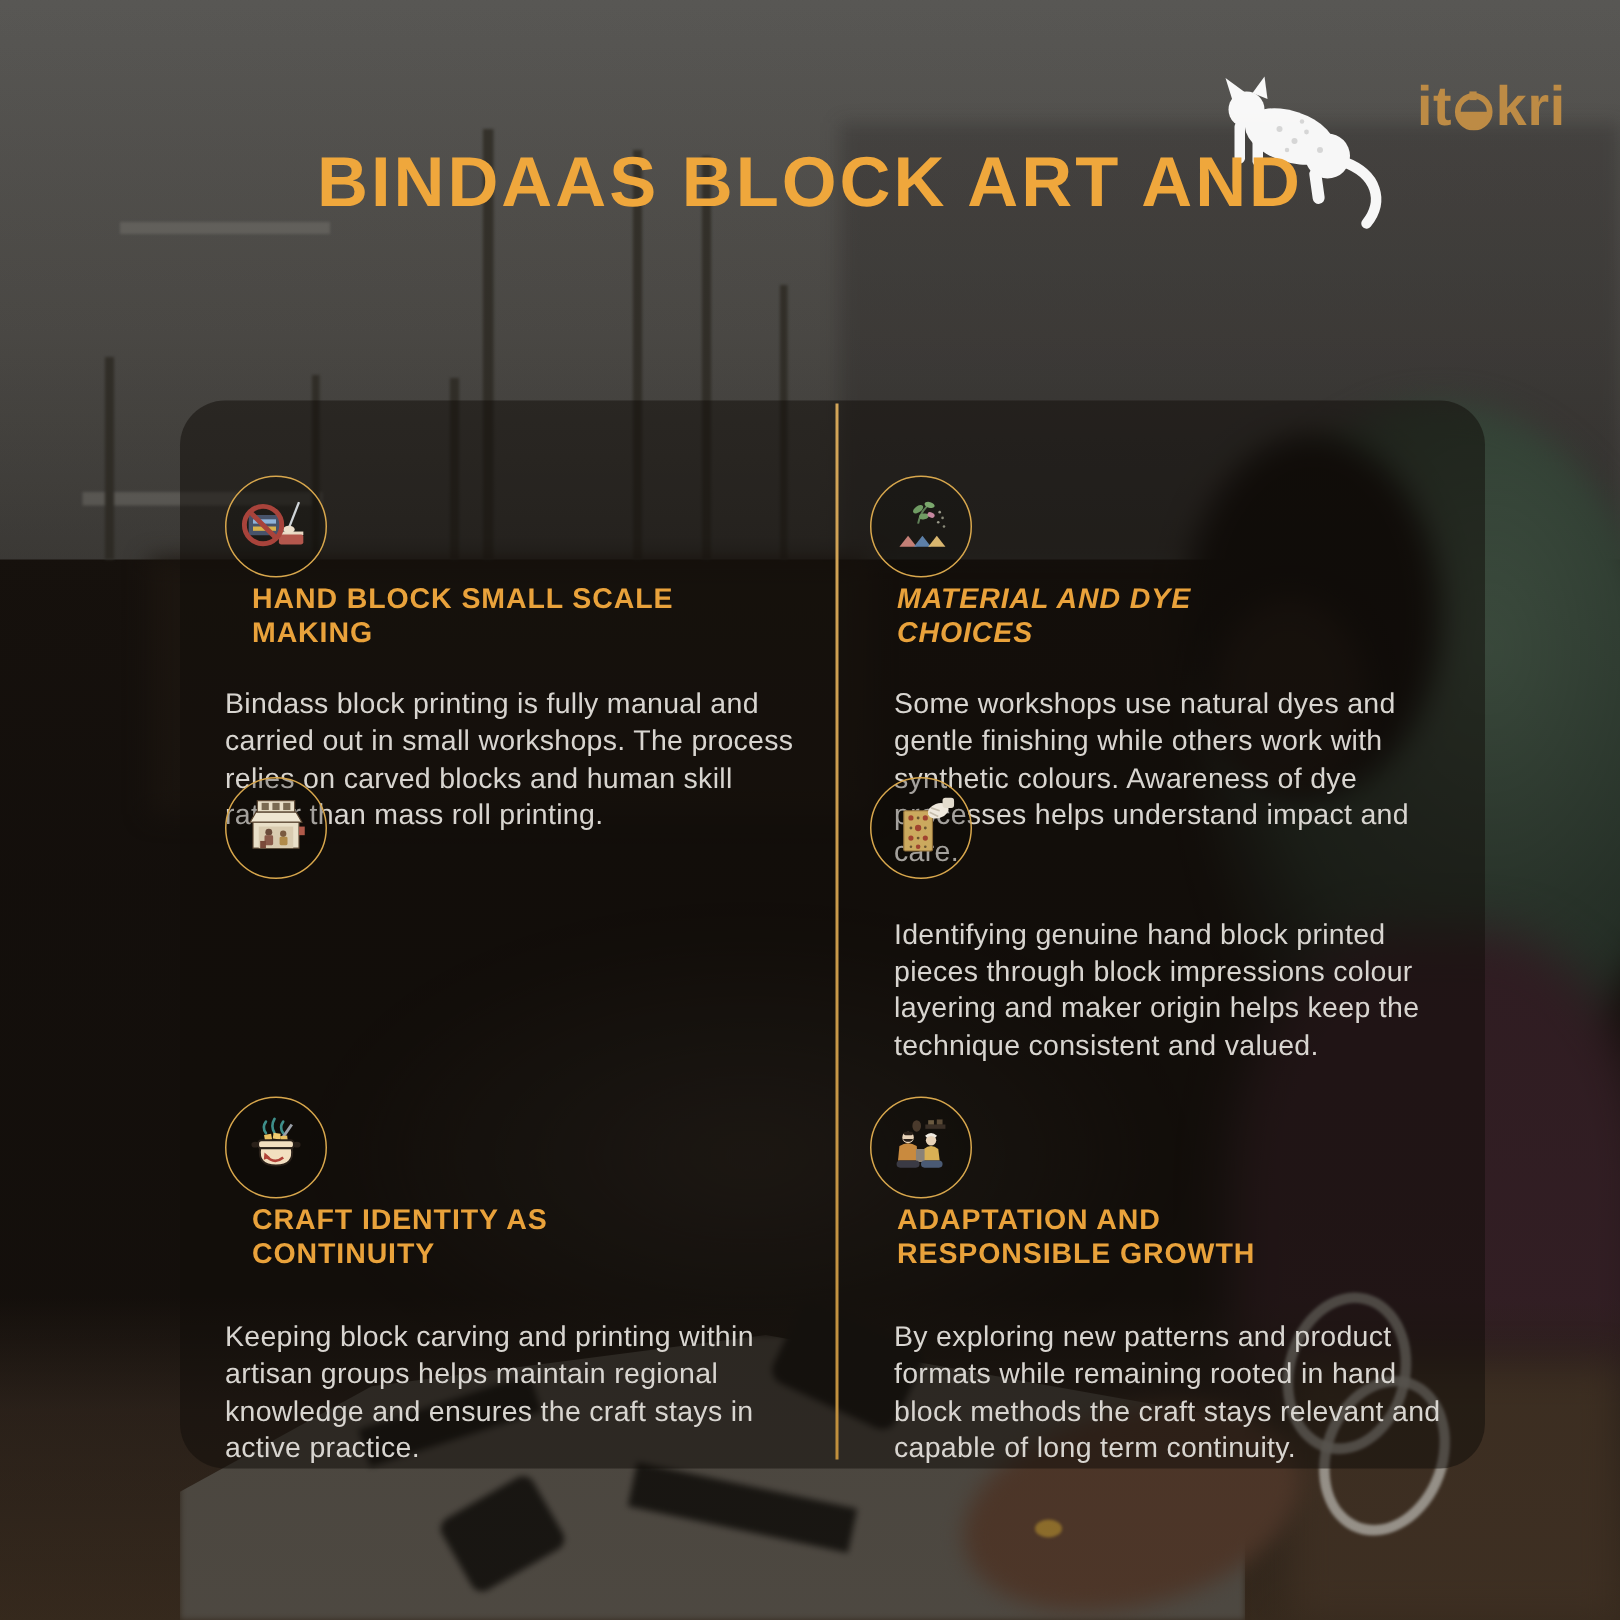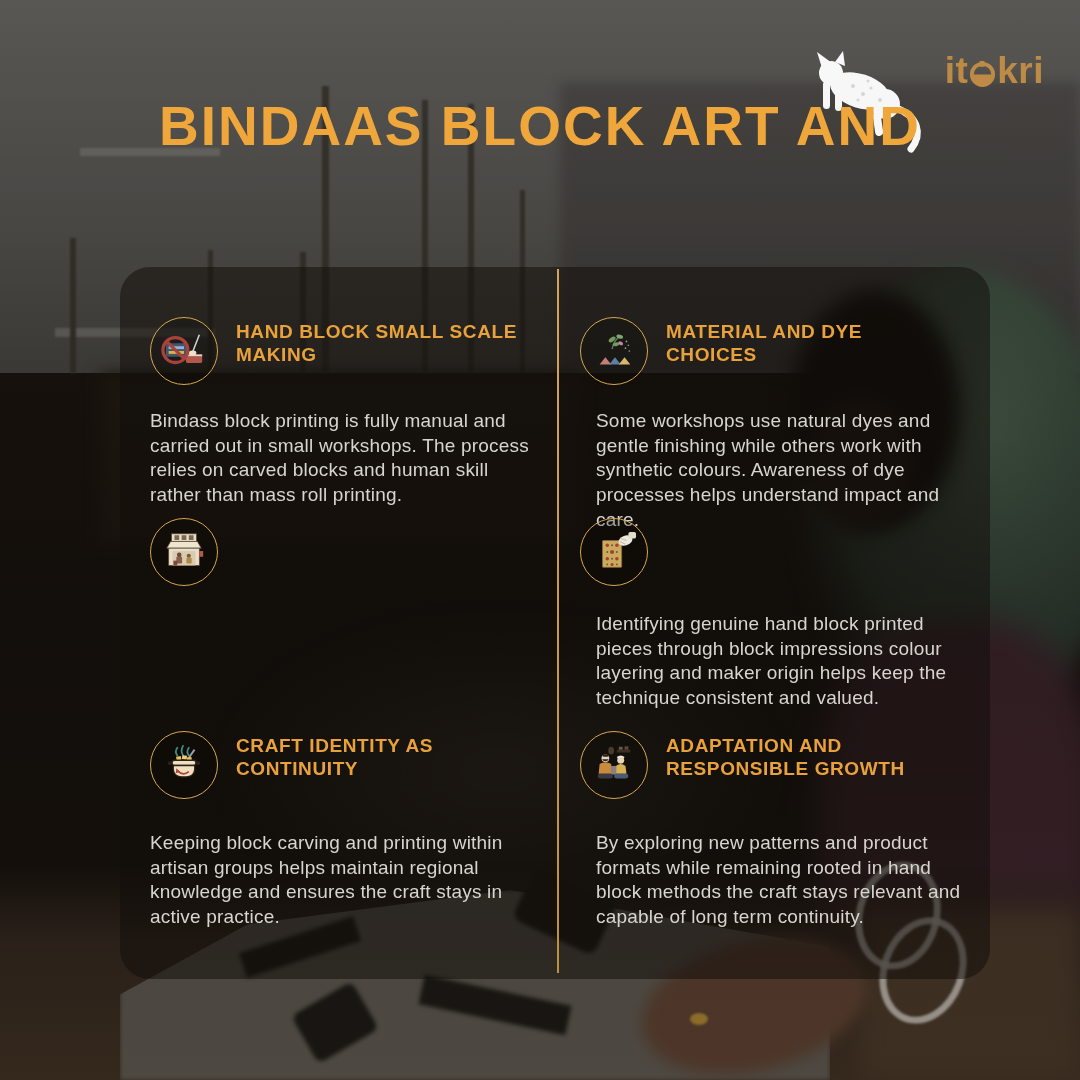--- a/index.html
+++ b/index.html
@@ -46,41 +46,41 @@
   .b2{bottom:55px;right:115px;transform:rotate(20deg);}
   .gold-ring{bottom:55px;left:690px;width:18px;height:12px;border-radius:50%;background:#c79a3c;filter:blur(1px);}
   .vignette{inset:0;background:linear-gradient(180deg,rgba(10,8,6,.06) 0%,rgba(10,8,6,.22) 30%,rgba(8,6,5,.38) 55%,rgba(8,6,5,.30) 100%);}
 
   
   .logo{position:absolute;top:50px;right:36px;display:flex;align-items:center;
         color:#bd8b45;font-size:37px;font-weight:bold;letter-spacing:.5px;}
   .logo svg{margin:4px 1px 0 1px;display:block;}
   .mascot{position:absolute;top:48px;left:808px;width:130px;height:110px;}
   .title{position:absolute;top:94px;left:0;width:1080px;text-align:center;
-         color:#efa73c;font-size:55px;font-weight:bold;letter-spacing:2px;line-height:1.17;}
+         color:#efa73c;font-size:47px;font-weight:bold;letter-spacing:2px;line-height:1.17;}
 
   
   .card{position:absolute;left:120px;top:267px;width:870px;height:712px;
         border-radius:30px;background:rgba(18,14,10,.52);}
   .divider{position:absolute;left:437px;top:2px;width:2px;height:704px;
            background:linear-gradient(180deg,#d3a558 0%,#c08f3c 100%);}
 
   .sec{position:absolute;width:400px;}
   .sec-l{left:30px;}
   .sec-r{left:460px;}
   .row1{top:50px;}
   .row2{top:251px;}
   .row3{top:464px;}
-  .sec-head{display:flex;align-items:flex-start;}
+  .sec-head{display:flex;align-items:flex-start;flex-direction:column;}
   .icon-circle{flex:0 0 auto;width:66px;height:66px;border:1.6px solid #d8a74d;border-radius:50%;
                background:rgba(8,6,4,.25);display:flex;align-items:center;justify-content:center;}
   .icon-circle svg{display:block;}
   .sec h3{margin:3px 0 0 18px;color:#e9a23b;font-size:19px;font-weight:bold;
           letter-spacing:.6px;line-height:1.22;}
-  .hw300{max-width:300px;} .hw235{max-width:235px;} .hw245{max-width:245px;} .hw280{max-width:280px;}
+  .hw300{max-width:300px;} .hw235{max-width:235px;font-style:italic;} .hw245{max-width:245px;} .hw280{max-width:280px;}
   .sec p{margin:0;color:#d8d5d0;font-size:19px;line-height:1.3;letter-spacing:.2px;}
   .row1 p{margin-top:24px;} .row2 p{margin-top:26px;} .row3 p{margin-top:32px;}
   .sec-l p{max-width:392px;} .sec-r p{max-width:402px;margin-left:16px;}
 </style>
 </head>
 <body>
 
 <div class="stage">
 
   <div class="bg">

